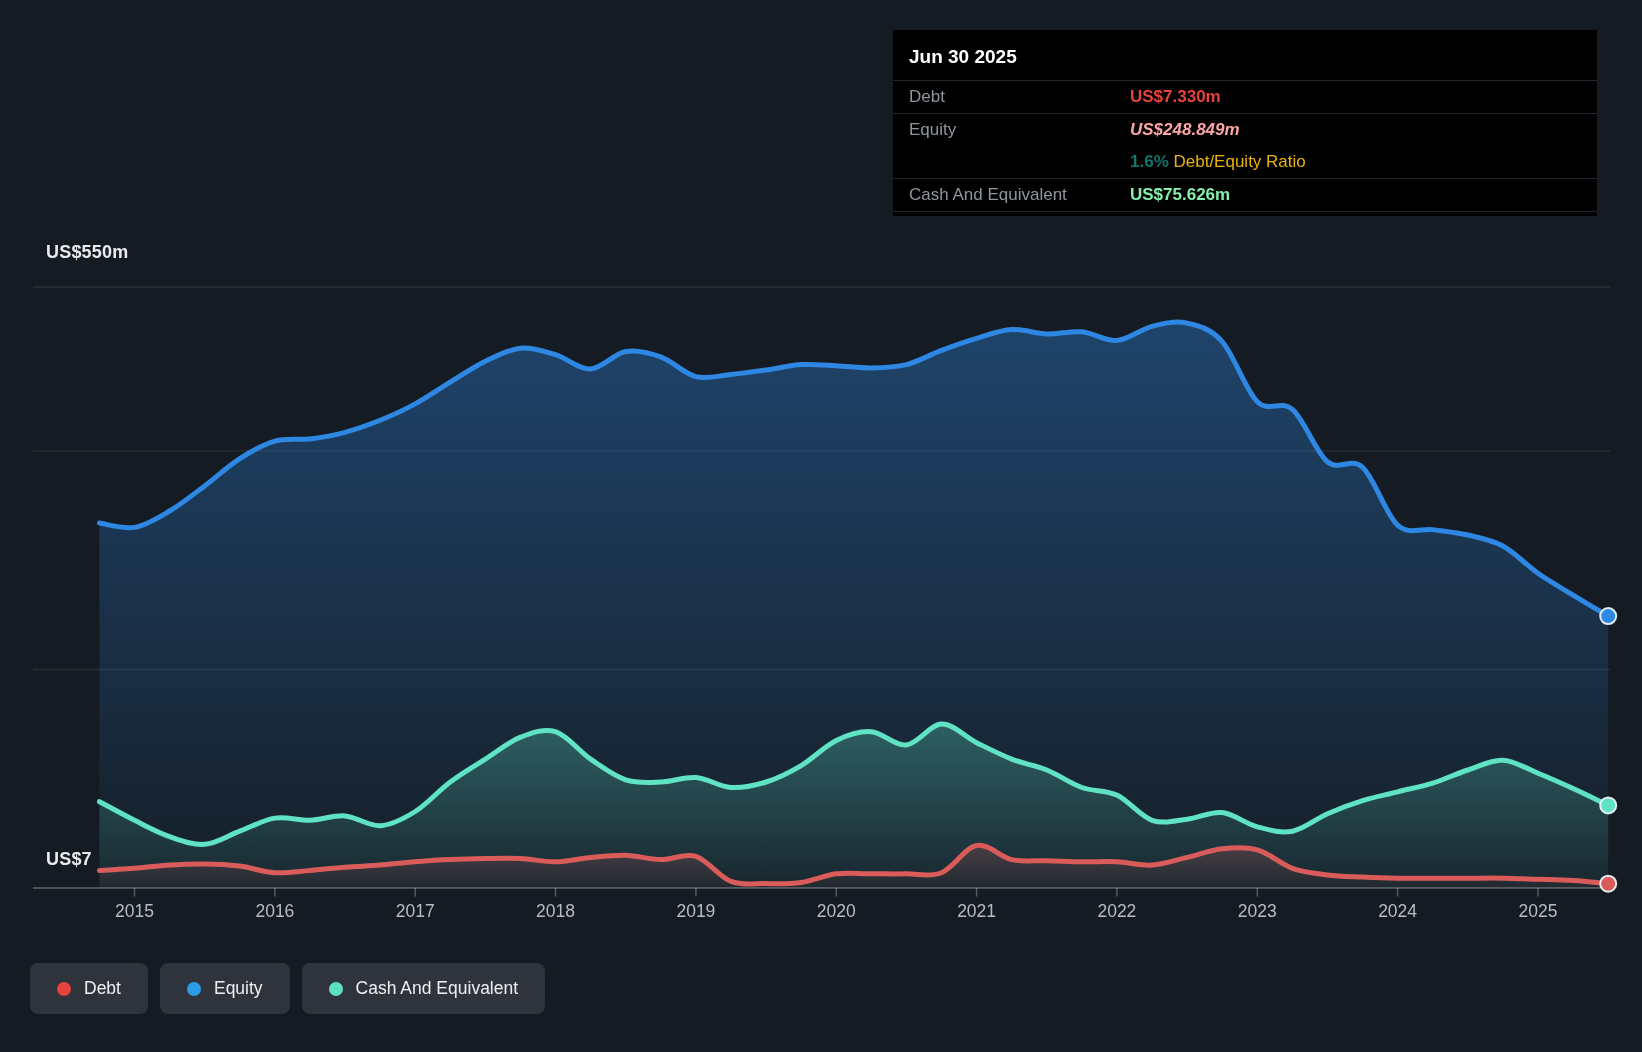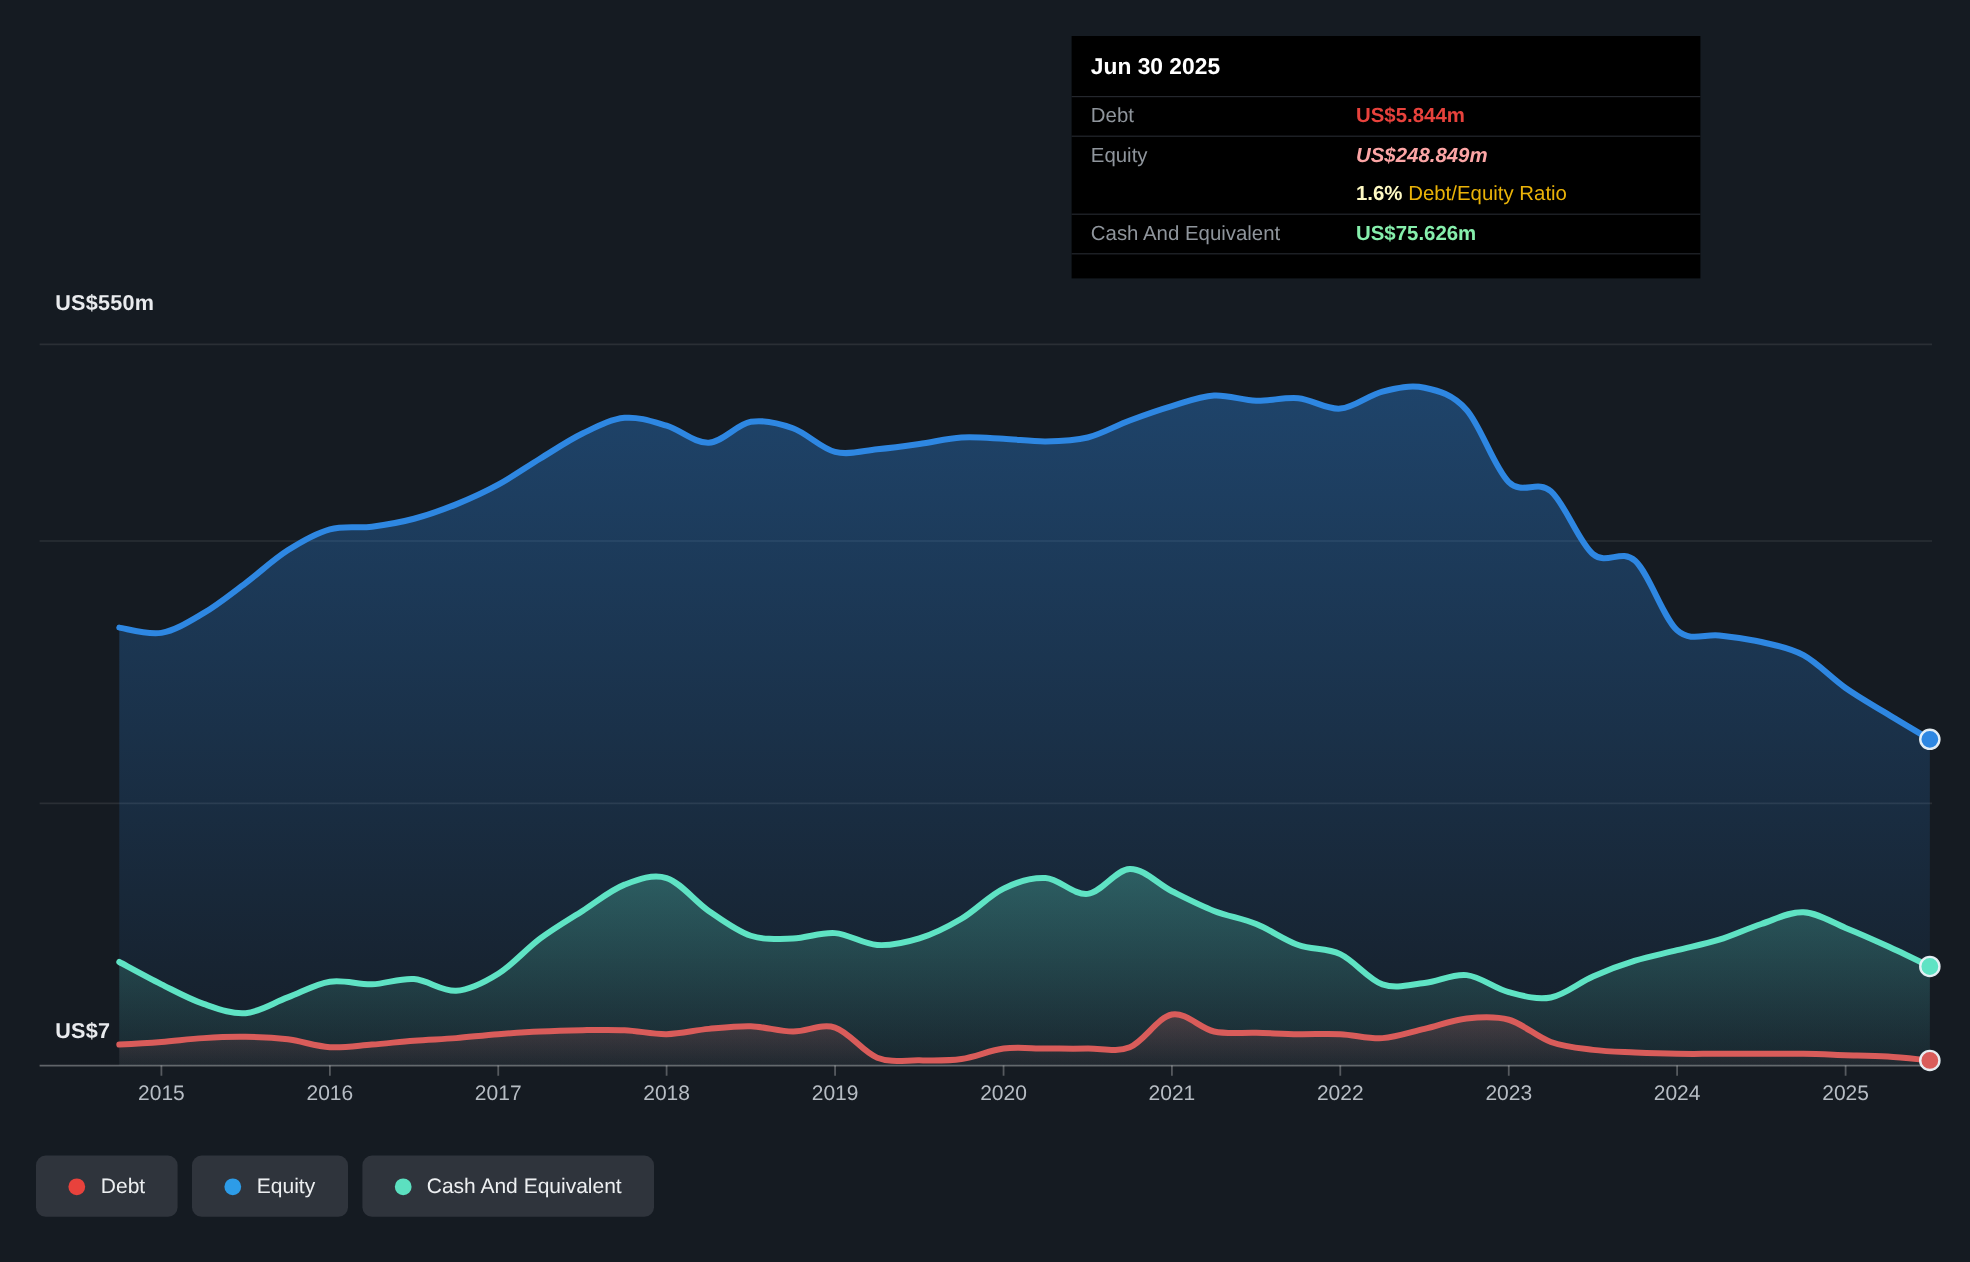--- a/index.html
+++ b/index.html
@@ -7,35 +7,35 @@
     position:relative;width:1642px;height:1052px;overflow:hidden;
     background:#151b22;font-family:"Liberation Sans",sans-serif;
     -webkit-font-smoothing:antialiased;
   }
   #chart{position:absolute;left:0;top:0;width:1642px;height:1052px;display:block;}
   .ylab{position:absolute;left:46px;font-size:18px;font-weight:600;color:#e9ebee;letter-spacing:.2px;text-align:center;}
   .ylab.top{top:242px;}
   .ylab.zero{top:849px;}
   
   .tooltip{
-    position:absolute;left:893px;top:30px;width:524px;box-sizing:border-box;
-    background:#000;color:#e9ebee;padding:0 0 20px 0;
+    position:absolute;left:893px;top:30px;width:704px;box-sizing:border-box;
+    background:#000;color:#e9ebee;padding:0 0 4px 0;
   }
   .tt-title{
     font-size:19px;font-weight:700;color:#fff;
     padding:16px 16px 12px 16px;border-bottom:1px solid #24272d;
   }
   .tt-row{
     display:flex;align-items:center;height:32px;
     border-bottom:1px solid #24272d;font-size:17px;
   }
   .tt-row.noborder{border-bottom:none;}
   .tt-label{color:#8f959c;width:221px;padding-left:16px;flex:0 0 auto;}
   .tt-value{font-weight:700;}
-  .tt-ratio b{color:#fef9c3;font-weight:700;}
+  .tt-ratio b{color:#0f766e;font-weight:700;}
   .tt-ratio .gray{color:#eab308;font-weight:400;}
   
   .legend{position:absolute;left:30px;top:963px;display:flex;gap:12px;}
   .chip{
     display:flex;align-items:center;gap:13px;
     padding:15px 27px;background:#2f343c;border-radius:8px;
     color:#edeff1;font-size:17.5px;cursor:pointer;
   }
   .dot{width:14px;height:14px;border-radius:50%;flex:0 0 auto;}
 </style>
@@ -106,21 +106,21 @@
       </g>
     </svg>
 
   <div class="ylab top">US$550m</div>
   <div class="ylab zero">US$7</div>
 
   <div class="tooltip">
     <div class="tt-title">Jun 30 2025</div>
     <div class="tt-row">
       <span class="tt-label">Debt</span>
-      <span class="tt-value" style="color: rgb(232, 66, 60);">US$5.844m</span>
+      <span class="tt-value" style="color: rgb(232, 66, 60);">US$7.330m</span>
     </div>
     <div class="tt-row noborder">
       <span class="tt-label">Equity</span>
       <span class="tt-value" style="color: #fca5a5; font-style: italic;">US$248.849m</span>
     </div>
     <div class="tt-row tt-ratio">
       <span class="tt-label"></span>
       <span><b>1.6%</b> <span class="gray">Debt/Equity Ratio</span></span>
     </div>
     <div class="tt-row">

